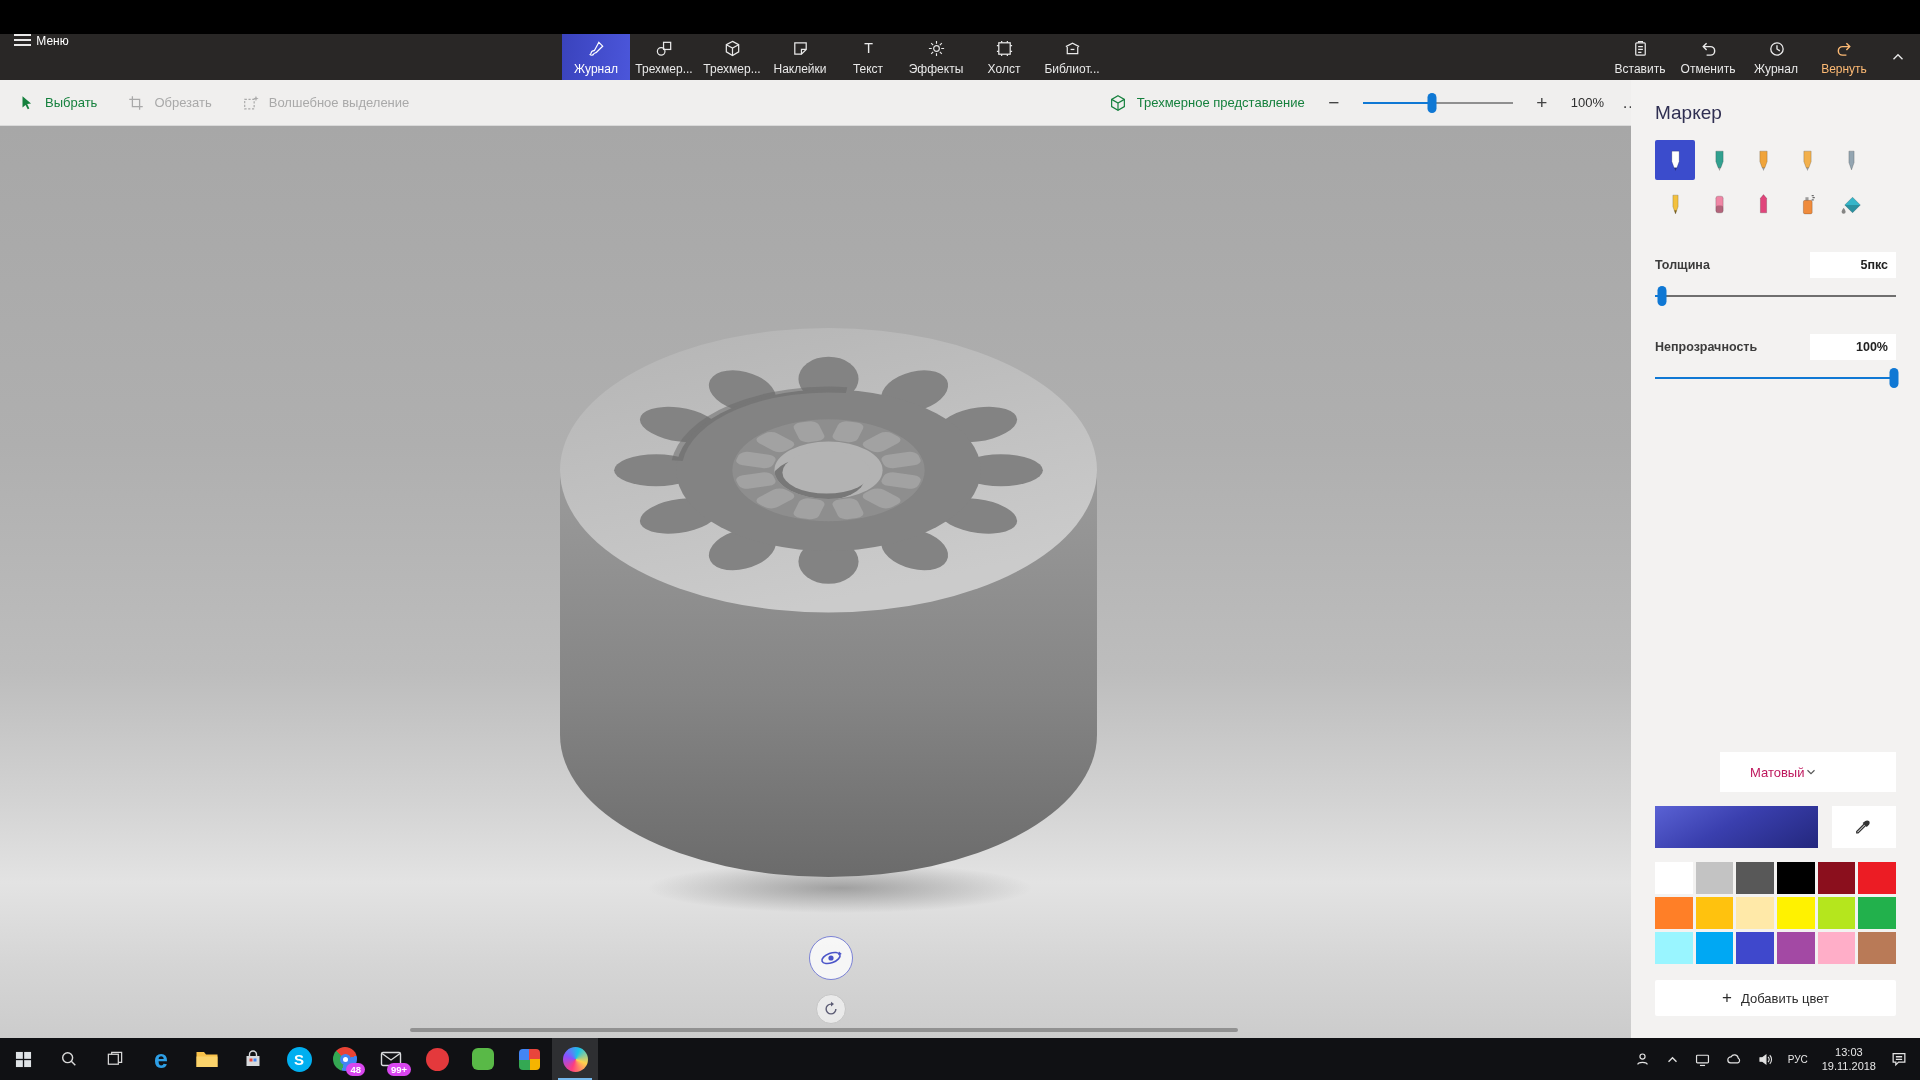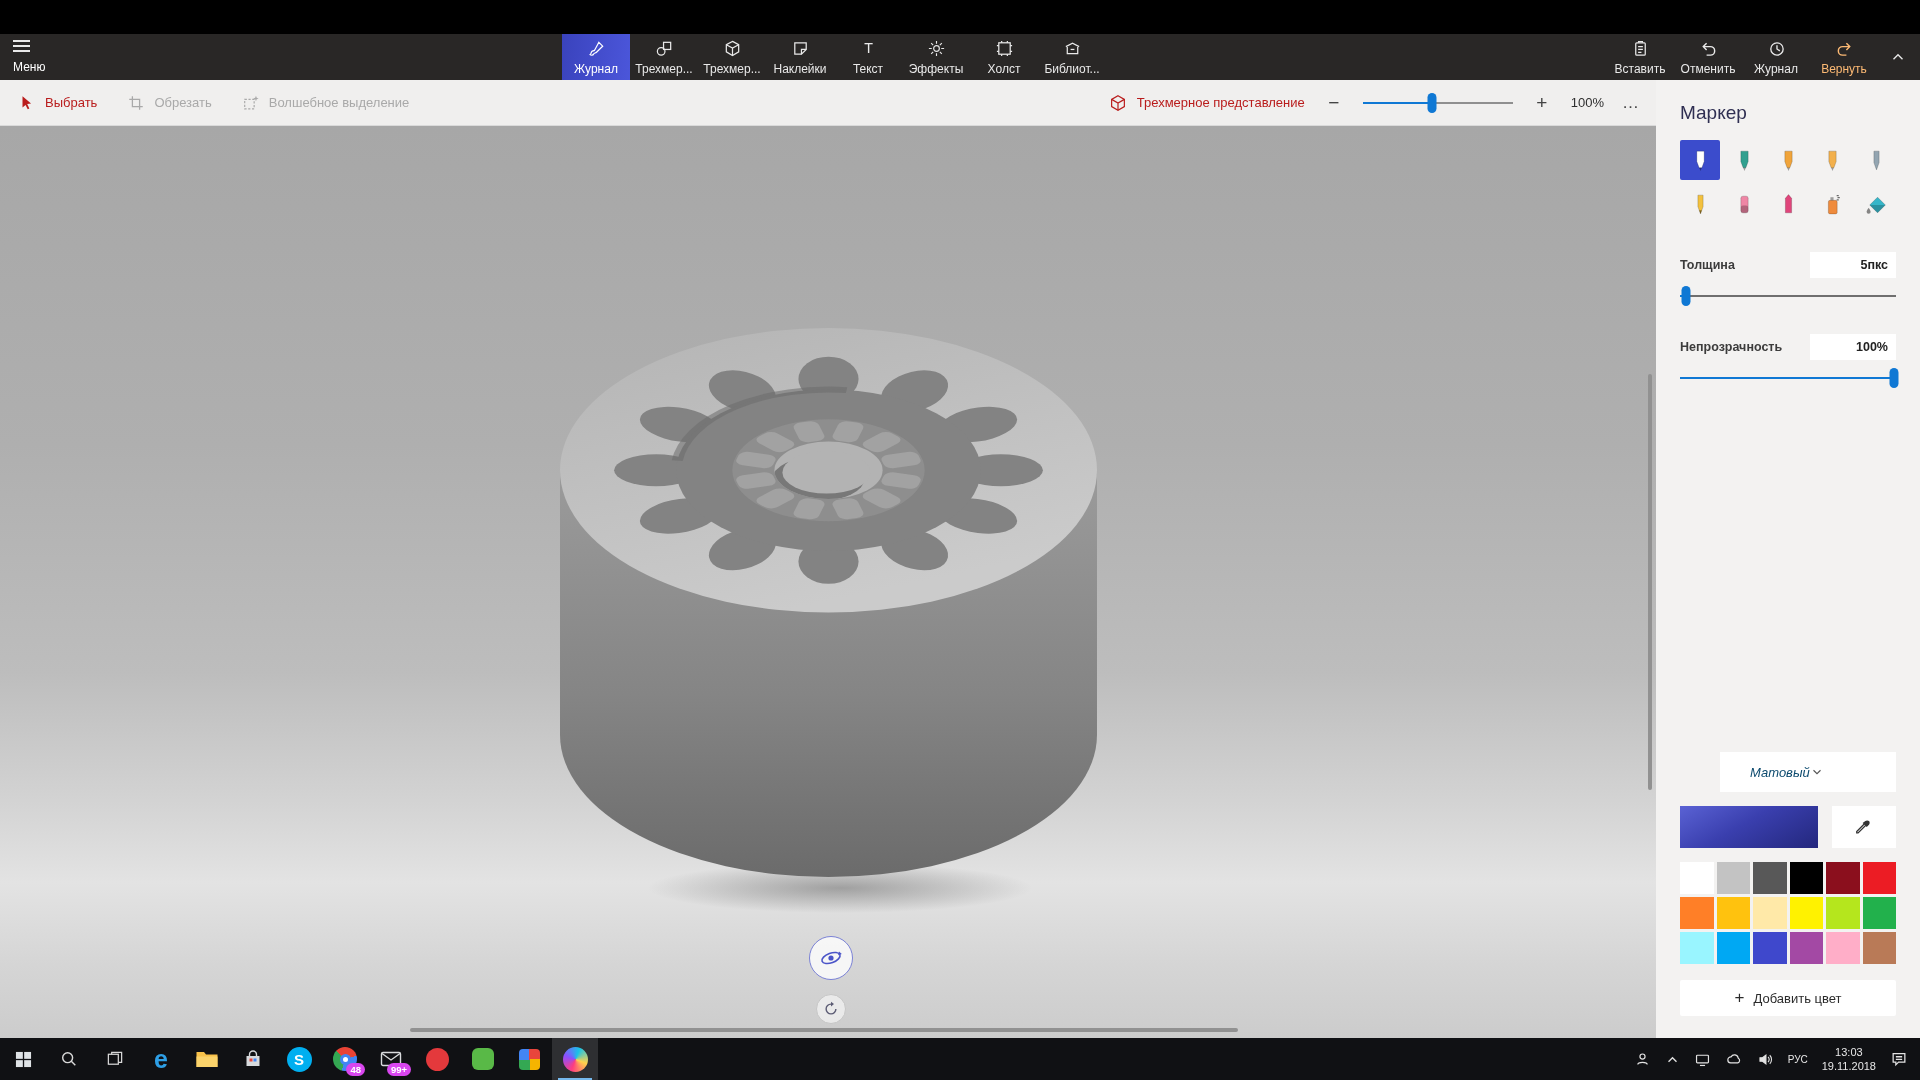--- a/index.html
+++ b/index.html
@@ -11,39 +11,39 @@
   .titlebar { position:absolute; top:0; left:0; width:1920px; height:34px;
               background:#171717; display:flex; align-items:center; }
   .titlebar .title { padding-left:12px; font-size:13px; color:#e9e9e9; }
   .win-controls { margin-left:auto; display:flex; height:100%; }
   .win-btn { width:47px; height:100%; display:flex; align-items:center; justify-content:center; }
   .win-btn svg { stroke-width:1; }
 
   
   .menubar { position:absolute; top:34px; left:0; width:1920px; height:46px; background:#292726; }
   .menu-btn { position:absolute; left:0; top:0; height:100%; width:70px; padding-left:13px;
-              display:flex; flex-direction:column; justify-content:center; gap:5px; color:#fff; cursor:default; }
+              display:flex; flex-direction:row; justify-content:center; gap:5px; color:#fff; cursor:default; }
   .menu-btn .bars div { width:17px; height:2px; background:#e9e9e9; margin-bottom:3px; }
   .menu-btn span { font-size:12px; }
   .tabs { position:absolute; left:562px; top:0; height:100%; display:flex; }
   .tab { width:68px; height:100%; display:flex; flex-direction:column; align-items:center;
          justify-content:center; gap:4px; color:#e9e9e9; font-size:12px; }
   .tab.selected { background:linear-gradient(95deg,#3a43bd,#4b56da); color:#fff; }
   .ticon { width:19px; height:19px; }
   .menu-actions { position:absolute; right:42px; top:0; height:100%; display:flex; }
   .m-action { width:68px; height:100%; display:flex; flex-direction:column; align-items:center;
               justify-content:center; gap:4px; color:#e9e9e9; font-size:12px; }
   .m-action.disabled { color:#fdba74; }
   .collapse-btn { position:absolute; right:4px; top:0; width:36px; height:100%;
                   display:flex; align-items:center; justify-content:center; color:#e9e9e9; }
 
   
   .ribbon { position:absolute; top:80px; left:0; width:1656px; height:46px; background:#f0efee;
             border-bottom:1px solid #dadada; display:flex; align-items:center; color:#333; }
-  .r-item { display:flex; align-items:center; gap:9px; font-size:13px; margin-left:30px; color:#b91c1c; }
+  .r-item { display:flex; align-items:center; gap:9px; font-size:13px; margin-left:30px; color:#15803d; }
   .r-item:first-child { margin-left:18px; }
   .r-item.disabled { color:#a9a9a9; }
   .r-right { margin-left:auto; display:flex; align-items:center; margin-right:16px; gap:18px; }
   .zoom-glyph { font-size:19px; color:#444; width:22px; text-align:center; }
   .r-slider { position:relative; width:150px; height:20px; }
   .r-slider .track { position:absolute; top:9px; left:0; right:0; height:2px; background:#8f8f8f; }
   .r-slider .fill  { position:absolute; top:9px; left:0; height:2px; background:#0f78d4; }
   .r-slider .handle{ position:absolute; top:0; width:9px; height:20px; border-radius:4.5px;
                      background:#0f78d4; transform:translateX(-50%); }
   .zoom-label { font-size:13px; color:#2f2f2f; }
@@ -59,40 +59,40 @@
   .vscroll { position:absolute; left:1648px; top:374px; width:4px; height:416px; background:#919191; border-radius:2px; }
   .hscroll { position:absolute; left:410px; top:1028px; width:828px; height:4px; background:#919191; border-radius:2px; }
   .rotate-main { position:absolute; left:809px; top:936px; width:44px; height:44px; border-radius:50%;
                  background:rgba(252,252,252,0.85); border:1.5px solid #7b82d6;
                  display:flex; align-items:center; justify-content:center; }
   .rotate-reset { position:absolute; left:816px; top:994px; width:30px; height:30px; border-radius:50%;
                   background:rgba(236,236,236,0.9); border:1px solid #c6c6c6;
                   display:flex; align-items:center; justify-content:center; }
 
   
-  .panel { position:absolute; top:80px; right:0; width:264px; bottom:42px; background:#f3f2f1;
+  .panel { position:absolute; top:80px; right:0; width:289px; bottom:42px; background:#f3f2f1;
            padding:18px 24px 12px; }
   .panel-title { font-size:19px; color:#2f2f52; margin-top:4px; }
   .brush-grid { display:grid; grid-template-columns:repeat(5,40px); gap:4px; margin-top:16px; }
   .brush-cell { height:40px; display:flex; align-items:center; justify-content:center; border-radius:2px; }
   .brush-cell.selected { background:#3b4ccc; }
   .bicon { width:25px; height:25px; }
   .panel-row { display:flex; align-items:center; justify-content:space-between; margin-top:28px;font-weight:bold; }
   .panel-row .lbl { font-size:12.5px; color:#3c3c3c; }
   .val-box { width:86px; height:26px; background:#fff; display:flex; align-items:center;
              justify-content:flex-end; padding-right:8px; font-size:12.5px; color:#222; }
   .p-slider { position:relative; height:20px; margin-top:8px; }
   .p-slider .track { position:absolute; top:9px; left:0; right:0; height:2px; background:#6f6f6f; }
   .p-slider .fill  { position:absolute; top:9px; left:0; height:2px; background:#0f78d4; }
   .p-slider .handle{ position:absolute; top:0; width:9px; height:20px; border-radius:4.5px;
                      background:#0f78d4; transform:translateX(-50%); }
   .panel-bottom { position:absolute; left:24px; right:24px; bottom:22px; }
   .finish-select { width:176px; height:40px; background:#fff; margin-left:auto; margin-bottom:14px;
                    display:flex; align-items:center; 
-                   padding:0 10px 0 30px; font-size:13px; color:#0c4a6e;font-style:italic; }
+                   padding:0 10px 0 30px; font-size:13px; color:#be185d; }
   .swatch-row { display:flex; gap:14px; margin-bottom:14px; }
   .current-swatch { flex:1; height:42px; }
   .eyedropper-btn { width:64px; height:42px; background:#fff; display:flex; align-items:center; justify-content:center; }
   .palette { display:grid; grid-template-columns:repeat(6,1fr); gap:3px; margin-bottom:16px; }
   .palette .pswatch { height:32px; }
   .add-color { height:36px; background:#fff; display:flex; align-items:center; justify-content:center;
                gap:9px; font-size:13px; color:#2b2b2b; border-radius:2px; }
   .add-color .plus { font-size:17px; color:#2b2b2b; }
 
   

